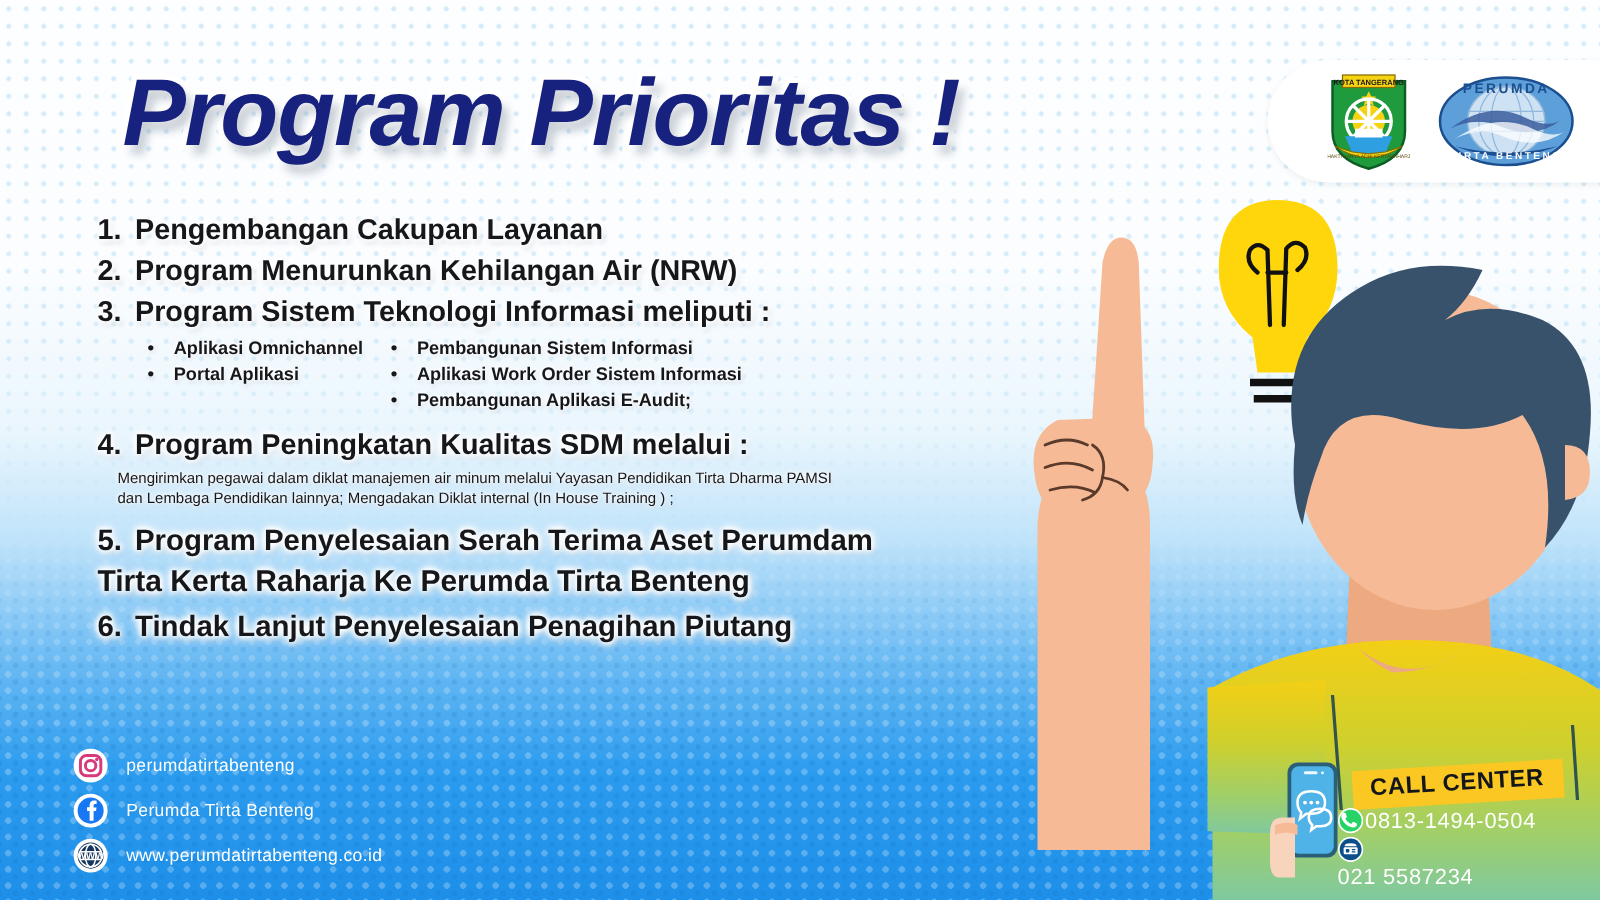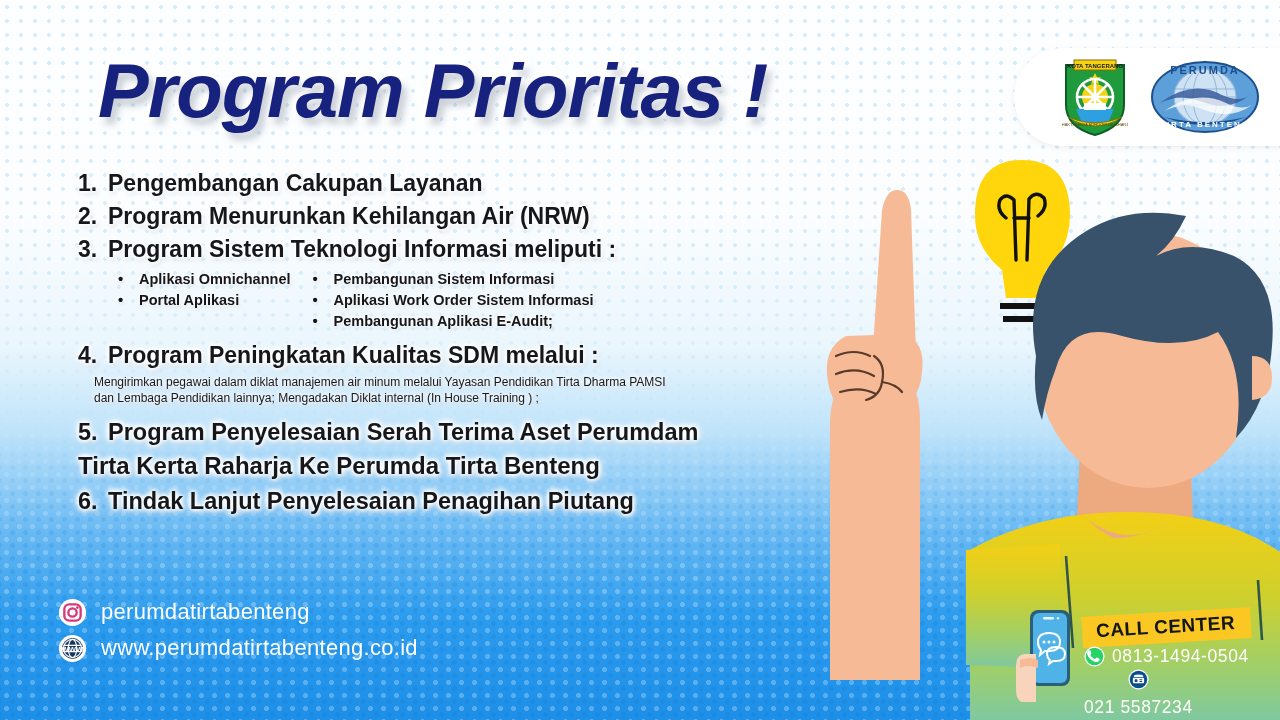--- a/index.html
+++ b/index.html
@@ -113,33 +113,33 @@
     font-size:12px; font-weight:normal; color:#16171a; line-height:1.33;
     width:585px;
     text-shadow:0 0 4px #fff,0 0 4px #fff,0 0 8px #fff,1px 2px 3px rgba(120,140,160,.28);
   }
   .gap { height:8px; }
 
   
   #social { position:absolute; left:58px; top:596px; }
   .srow { display:flex; align-items:center; gap:14px; height:32px; margin-bottom:4px; }
   .sicon { width:29px; height:29px; flex:none; }
-  .slabel { font-size:22px; color:#ffffff; letter-spacing:.3px; }
+  .slabel { font-size:14px; color:#ffffff; letter-spacing:.3px; }
 
   
   #callcenter { position:absolute; left:1018px; top:606px; width:262px; height:100px; }
   #cc-ribbon {
     position:absolute; left:64px; top:6px;
     background:#fbc722; color:#13161a;
     font-size:19px; font-weight:bold; letter-spacing:.5px;
     padding:4px 16px 5px 14px;
     transform:rotate(-3.4deg);
     white-space:nowrap;
   }
-  .ccrow { position:absolute; left:66px; display:flex; align-items:center; gap:7px; }
+  .ccrow { position:absolute; left:52px; display:flex; gap:1px; }
   .ccrow .t { font-size:17.5px; color:#ffffff; letter-spacing:.6px; white-space:nowrap; }
   #cc-wa { top:40px; }
   #cc-tel { top:63px;flex-direction:column; }
 
   
   #character { position:absolute; left:770px; top:120px; width:510px; height:600px; }
   #phonehand { position:absolute; left:1014px; top:608px; width:62px; height:96px; }
 </style>
 </head>
 <body>
@@ -296,20 +296,28 @@
         <circle cx="16" cy="16" r="15" fill="#ffffff"></circle>
         <rect x="7" y="7" width="18" height="18" rx="5.4" fill="none" stroke="#d63a7a" stroke-width="2.6"></rect>
         <circle cx="16" cy="16" r="4.6" fill="none" stroke="#d63a7a" stroke-width="2.6"></circle>
         <circle cx="21.4" cy="10.6" r="1.5" fill="#d63a7a"></circle>
       </svg>
       <span class="slabel">perumdatirtabenteng</span>
     </div>
     <div class="srow">
       <svg class="sicon" viewBox="0 0 32 32">
         <circle cx="16" cy="16" r="15" fill="#ffffff"></circle>
+        <circle cx="16" cy="16" r="11.5" fill="#1877f2"></circle>
+        <path d="M18.6 16.4h2.2l.4-3.2h-2.6v-1.6c0-.9.3-1.5 1.6-1.5h1.1V7.2c-.5-.07-1.4-.14-2.3-.14-2.4 0-3.9 1.4-3.9 4.1v1.9h-2.3v3.2h2.3V25h3.5z" fill="#ffffff"></path>
+      </svg>
+      <span class="slabel">Perumda Tirta Benteng</span>
+    </div>
+    <div class="srow">
+      <svg class="sicon" viewBox="0 0 32 32">
+        <circle cx="16" cy="16" r="15" fill="#ffffff"></circle>
         <circle cx="16" cy="16" r="11.5" fill="#16365f"></circle>
         <g stroke="#ffffff" stroke-width="1.3" fill="none">
           <circle cx="16" cy="16" r="10"></circle>
           <ellipse cx="16" cy="16" rx="4.6" ry="10"></ellipse>
           <path d="M6.3 12.6h19.4M6.3 19.4h19.4"></path>
         </g>
         <text x="16" y="19.4" font-size="8.5" font-family="'Liberation Sans',sans-serif" font-weight="bold" text-anchor="middle" fill="#ffffff">WWW</text>
       </svg>
       <span class="slabel">www.perumdatirtabenteng.co.id</span>
     </div>

